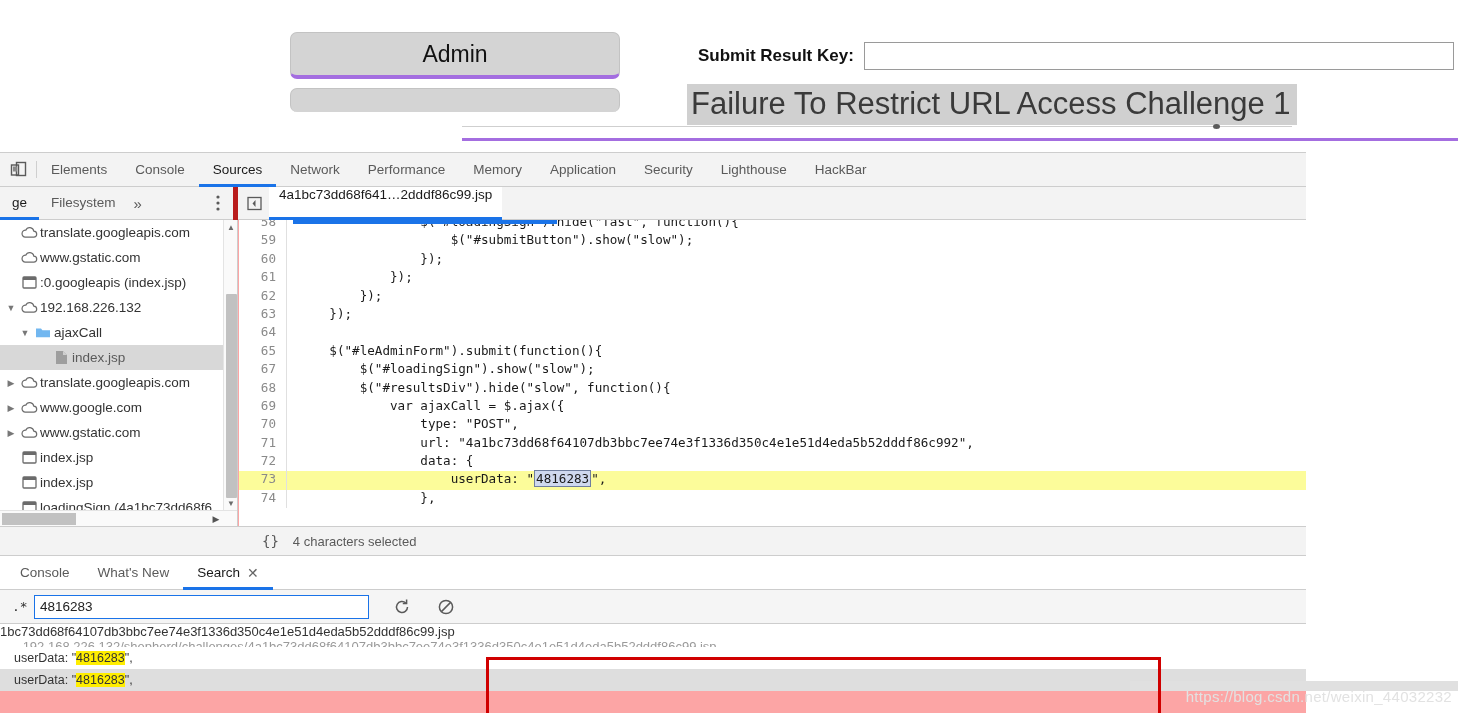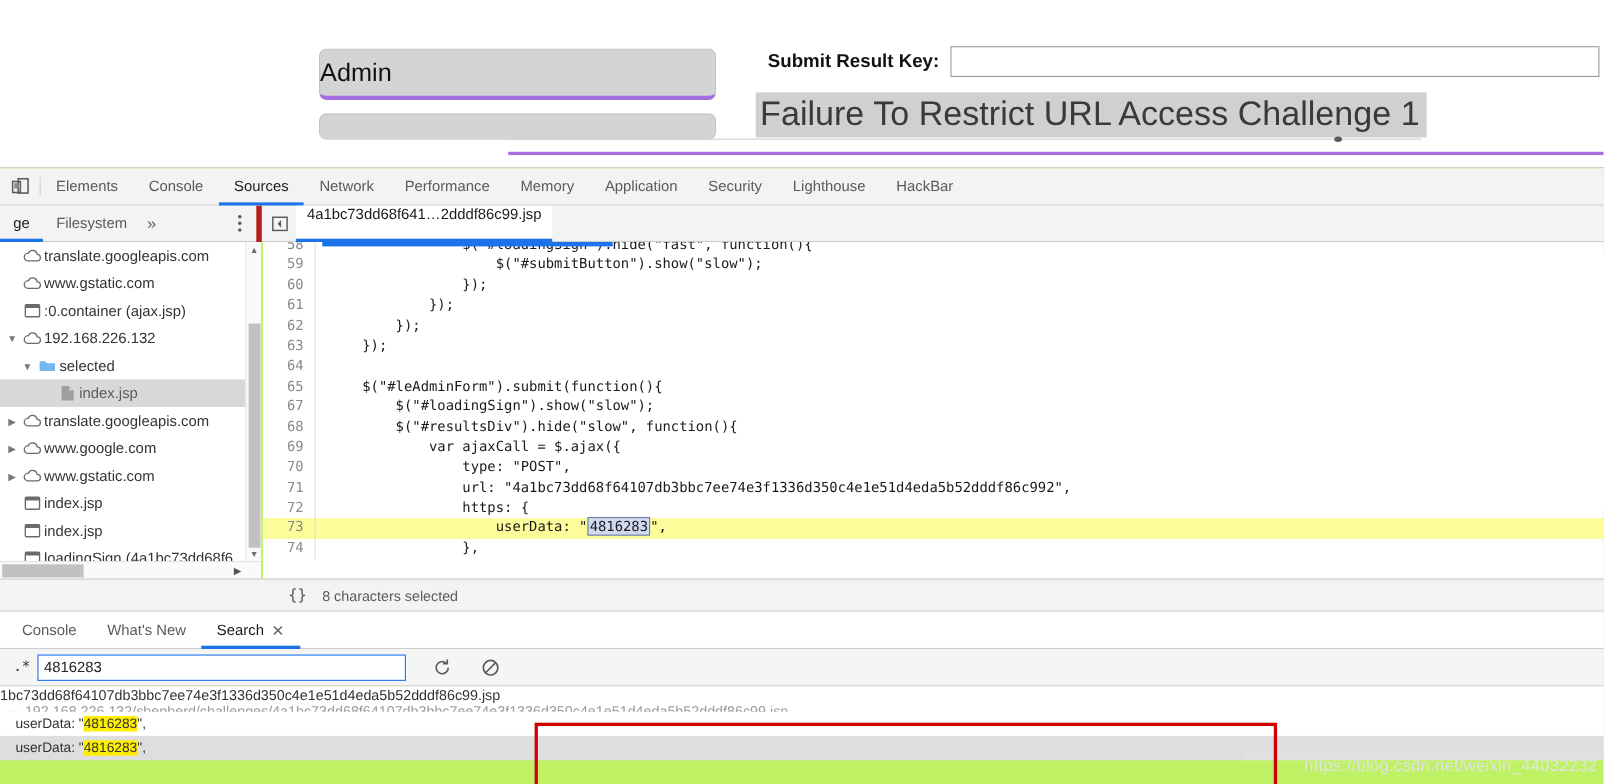--- a/index.html
+++ b/index.html
@@ -9,30 +9,29 @@
     background: #ffffff;
     overflow: hidden;
   }
   #root { position: relative; width: 1458px; height: 713px; }
 
   
   .page-band { position: absolute; left: 0; top: 0; width: 1458px; height: 152px; background: #fff; overflow: hidden; }
 
   .nav-buttons { position: absolute; left: 290px; top: 32px; width: 313px; }
   .nav-btn {
-    width: 361px; height: 47px;
+    width: 330px; height: 47px;
     background: #d4d4d4;
     border: 1px solid #c3c3c3;
     border-bottom: 4px solid #a46ee0;
     border-radius: 7px;
-    display: flex; align-items: center; justify-content: flex-start;
+    display: flex; align-items: center; justify-content: center;
     font-size: 23px; color: #111;
     margin-bottom: 9px;
     cursor: pointer;
-    margin-top: 12px;
   }
   .nav-btn.partial { height: 24px; overflow: hidden; border-bottom: none; }
 
   .key-row { position: absolute; left: 698px; top: 42px; display: flex; align-items: center; }
   .key-label { font-size: 17px; font-weight: bold; color: #111; margin-right: 10px; white-space: nowrap; }
   .key-input {
     width: 590px; height: 28px;
     border: 1px solid #9a9a9a; background: #fff;
     font-family: "Liberation Sans", sans-serif; font-size: 14px;
     padding: 2px 4px; outline: none;
@@ -42,21 +41,21 @@
     position: absolute; left: 687px; top: 84px;
     background: #d0d0d0; color: #3a3a3a;
     font-size: 31px; line-height: 38px;
     padding: 1px 6px 2px 4px; white-space: nowrap;
   }
   .purple-rule { position: absolute; left: 462px; top: 138px; width: 996px; height: 3px; background: #a46ee0; }
   .grey-rule-top { position: absolute; left: 462px; top: 126px; width: 830px; height: 1px; background: #cfcfcf; }
   .grey-dot { position: absolute; left: 1213px; top: 124px; width: 7px; height: 5px; background: #5b5b5b; border-radius: 50%; }
 
   
-  .devtools { position: absolute; left: 0; top: 152px; width: 1458px; height: 561px; background: #bef264; border-top: 1px solid #cdcdcd; }
+  .devtools { position: absolute; left: 0; top: 152px; width: 1306px; height: 561px; background: #fca5a5; border-top: 1px solid #cdcdcd; }
 
   .dt-toolbar { position: relative; height: 34px; background: #f3f3f3; border-bottom: 1px solid #cdcdcd; display: flex; align-items: stretch; }
   .device-btn { width: 36px; display: flex; align-items: center; justify-content: center; cursor: pointer; }
   .dt-sep { width: 1px; background: #cfcfcf; margin: 8px 0; }
   .dt-tabs { display: flex; align-items: stretch; }
   .dt-tab {
     display: flex; align-items: center; padding: 0 14px;
     font-size: 13.5px; color: #5a5a5a; cursor: pointer; position: relative; white-space: nowrap;
   }
   .dt-tab.active { color: #1a1a1a; }
@@ -271,41 +270,41 @@
           </div>
 
           <div class="tree-row" style="padding-left:4px">
             <span class="twisty"></span>
             <span class="t-icon">
               <svg width="15" height="13" viewBox="0 0 15 13">
                   <rect x="1" y="1" width="13" height="11" rx="1" fill="none" stroke="#6b6b6b" stroke-width="1.3"></rect>
                   <rect x="1" y="1" width="13" height="3" fill="#6b6b6b"></rect>
                 </svg>
             </span>
-            <span>:0.container (ajax.jsp)</span>
+            <span>:0.googleapis (index.jsp)</span>
           </div>
 
           <div class="tree-row" style="padding-left:4px">
             <span class="twisty">▼</span>
             <span class="t-icon">
               <svg width="17" height="13" viewBox="0 0 17 13">
                   <path d="M4.3 11.2h8.3a3 3 0 0 0 .2-6 4.2 4.2 0 0 0-8-1 2.8 2.8 0 0 0-.5 7z" fill="none" stroke="#6b6b6b" stroke-width="1.2"></path>
                 </svg>
             </span>
             <span>192.168.226.132</span>
           </div>
 
           <div class="tree-row" style="padding-left:18px">
             <span class="twisty">▼</span>
             <span class="t-icon">
               <svg width="16" height="13" viewBox="0 0 16 13">
                   <path d="M1 2.5h5l1.4 1.7H15v7H1z" fill="#72b7f0"></path>
                 </svg>
             </span>
-            <span>selected</span>
+            <span>ajaxCall</span>
           </div>
 
           <div class="tree-row selected" style="padding-left:36px">
             <span class="twisty"></span>
             <span class="t-icon">
               <svg width="13" height="15" viewBox="0 0 13 15">
                   <path d="M1 1h7l4 4v9H1z" fill="#9e9e9e"></path>
                   <path d="M8 1v4h4" fill="#cfcfcf"></path>
                 </svg>
             </span>
@@ -439,38 +438,38 @@
         <div class="code-line">
           <span class="ln">70</span>
           <span class="code">                type: "POST",</span>
         </div>
         <div class="code-line">
           <span class="ln">71</span>
           <span class="code">                url: "4a1bc73dd68f64107db3bbc7ee74e3f1336d350c4e1e51d4eda5b52dddf86c992",</span>
         </div>
         <div class="code-line">
           <span class="ln">72</span>
-          <span class="code">                https: {</span>
+          <span class="code">                data: {</span>
         </div>
         <div class="code-line hl">
           <span class="ln">73</span>
           <span class="code">                    userData: "<span class="sel-box">4816283</span>",</span>
         </div>
         <div class="code-line">
           <span class="ln">74</span>
           <span class="code">                },</span>
         </div>
       </div>
 
       <div class="redbox"></div>
     </div>
 
     <div class="status-bar">
       <span class="status-braces">{}</span>
-      <span class="status-text">8 characters selected</span>
+      <span class="status-text">4 characters selected</span>
     </div>
 
     <div class="drawer-tabs">
       <div class="dr-tab">
           <span>Console</span>
         </div>
       <div class="dr-tab">
           <span>What's New</span>
         </div>
       <div class="dr-tab active">

